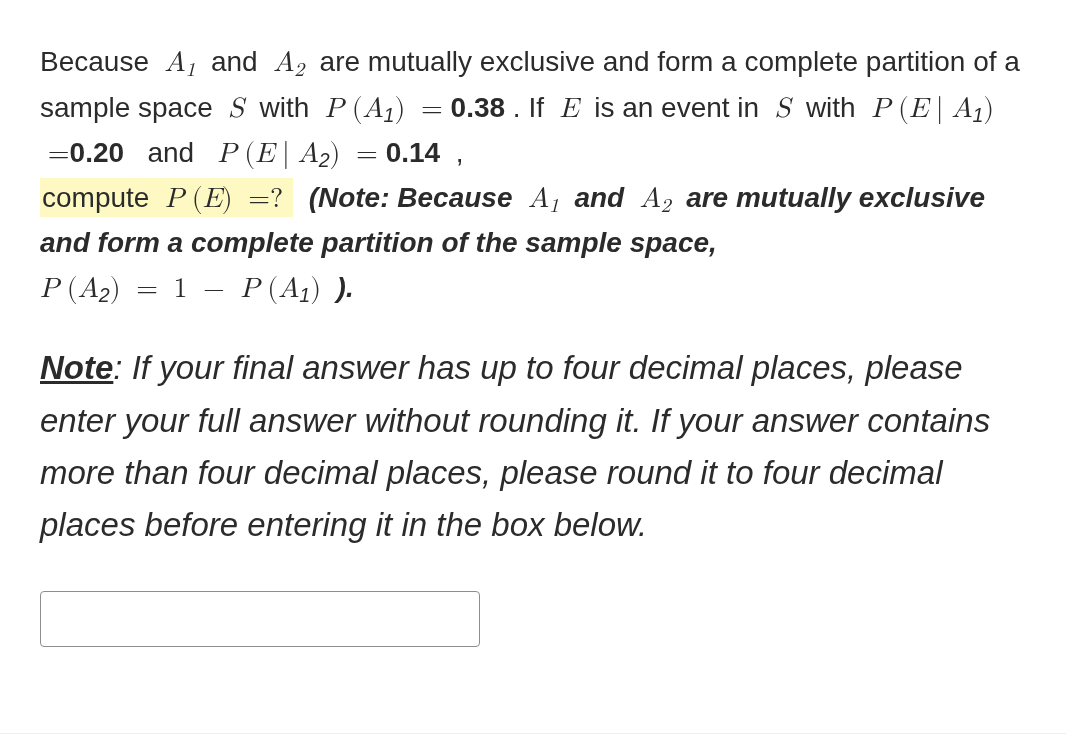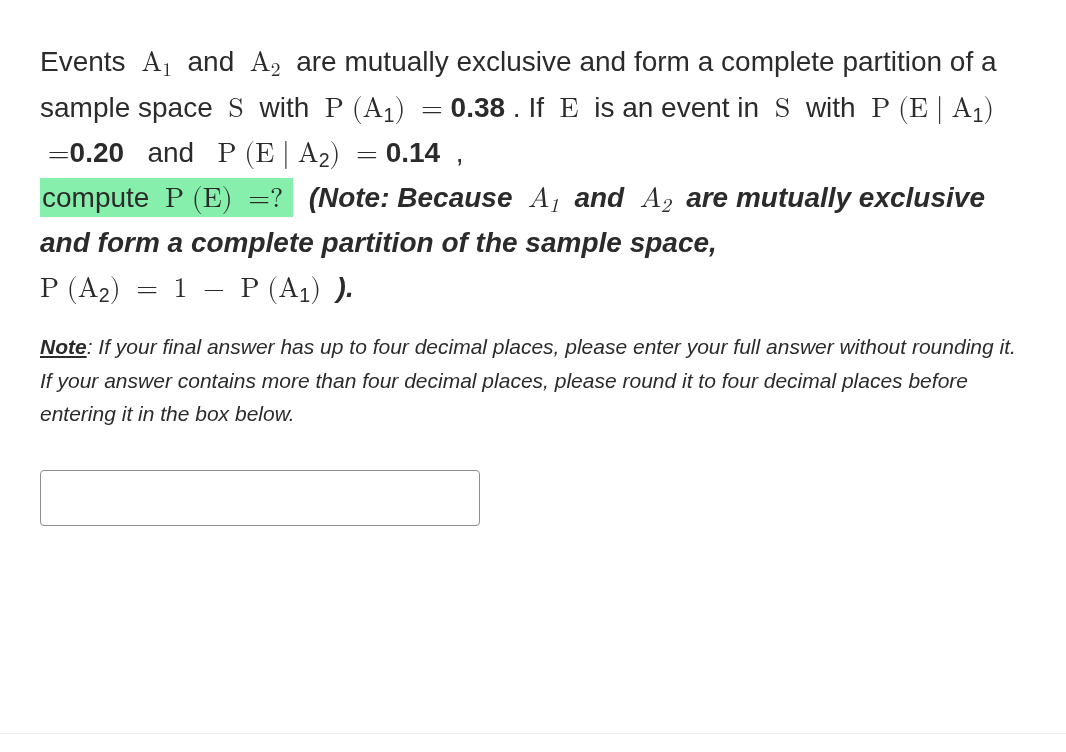--- a/index.html
+++ b/index.html
@@ -17,48 +17,49 @@
     height: 100%;
     color: #2b2b2b;
   }
   .question-text {
     font-size: 28px;
     line-height: 1.58;
     color: #2b2b2b;
   }
   .mathit {
     font-family: "Latin Modern Math", "STIX Two Math", "Cambria Math", "Times New Roman", serif;
+    font-style: italic;
     margin-top: 23px;
   }
   .mathup {
     font-family: "Latin Modern Math", "STIX Two Math", "Cambria Math", "Times New Roman", serif;
     font-style: normal;
   }
   .sub {
     font-size: 0.7em;
     vertical-align: -0.25em;
     font-family: inherit;
   }
   .hl {
-    background: #86efac;
+    background: #fef9c3;
     padding: 4px 2px;
   }
   .bold {
     font-weight: 700;
   }
   .italic {
     font-style: italic;
   }
   .underline {
     text-decoration: underline;
   }
   .note-block {
-    font-size: 21px;
+    font-size: 33px;
     line-height: 1.58;
-    margin-top: 20px;
+    margin-top: 32px;
   }
   .answer-input {
     margin-top: 40px;
     width: 440px;
     height: 56px;
     border: 1px solid #8e8e8e;
     border-radius: 4px;
     font-size: 22px;
     padding: 0 14px;
     box-sizing: border-box;
@@ -73,21 +74,21 @@
     border: none;
     border-top: 1px solid #eee;
   }
 </style>
 </head>
 <body>
 
 <div class="page">
 
   <div class="question-text">
-    <span>Events</span>
+    <span>Because</span>
     &nbsp;<span class="mathit"><span>A</span><span class="sub">1</span></span>&nbsp;
     <span>and</span>
     &nbsp;<span class="mathit"><span>A</span><span class="sub">2</span></span>&nbsp;
     <span>are mutually exclusive and form a complete partition of a sample space</span>
     &nbsp;<span class="mathit">S</span>&nbsp;
     <span>with</span>
     &nbsp;<span class="mathit">P</span>
     <span class="mathup">(</span><span class="mathit">A</span><span class="mathit sub">1</span><span class="mathup">)</span>
     &nbsp;<span class="mathup">=</span>&nbsp;<span class="bold">0.38</span>
     <span>.  If</span>

